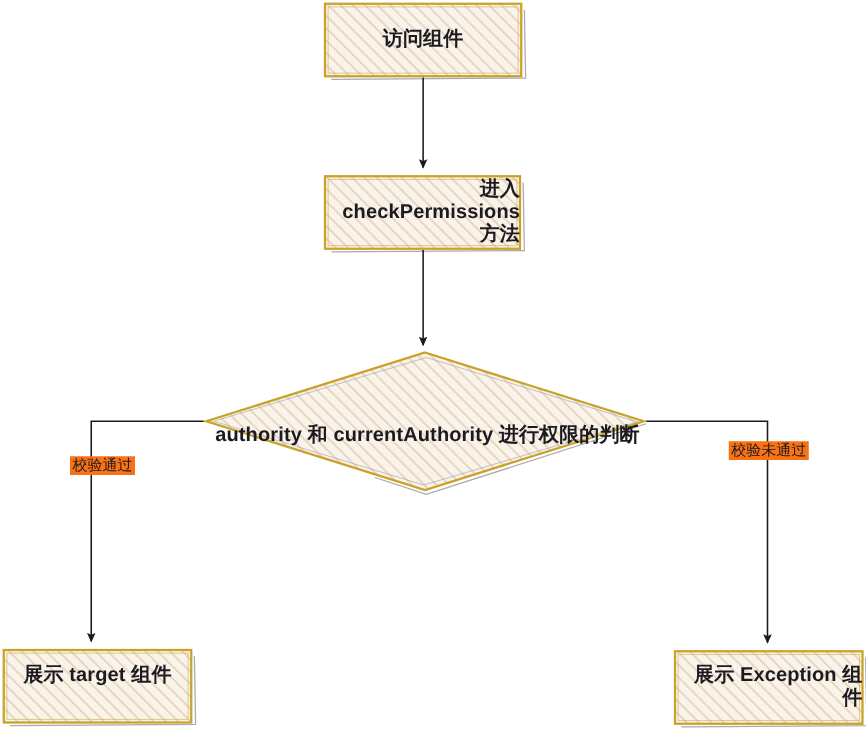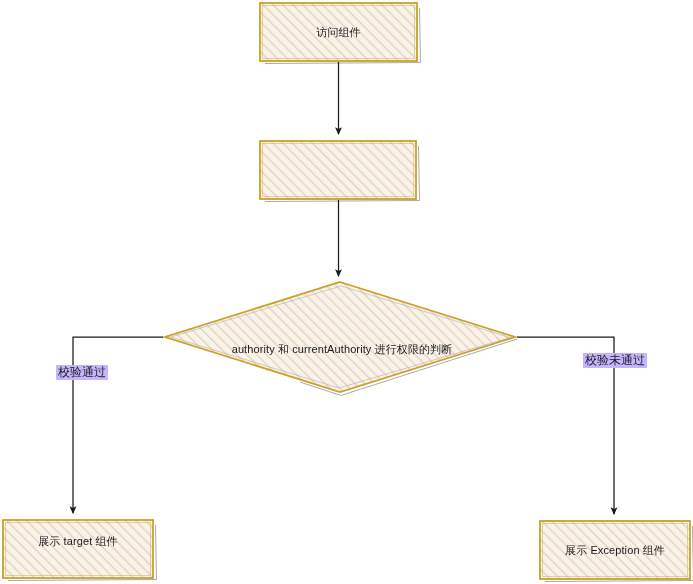--- a/index.html
+++ b/index.html
@@ -24,33 +24,34 @@
     width: 693px;
     height: 584px;
   }
   .node-label {
     position: absolute;
     display: flex;
     align-items: center;
     justify-content: center;
     text-align: right;
     color: #1b1b1f;
-    font-size: 11px;
+    font-size: 16px;
     line-height: 18px;
     white-space: pre-line;
     pointer-events: none;
     letter-spacing: 0.1px;
+    font-weight: bold;
   }
   .edge-label {
     position: absolute;
     color: #1b1b1f;
     font-size: 12px;
     line-height: 15px;
     white-space: nowrap;
-    background: #c4b5fd;
+    background: #f97316;
     padding: 0 2px;
   }
   .lbl-start   { left: 260px; top: 3px;   width: 157px; height: 58px; }
   .lbl-check   { left: 260px; top: 141px; width: 156px; height: 58px; }
   .lbl-decide  { left: 168px; top: 330px; width: 348px; height: 38px; }
   .lbl-target  { left: 3px;   top: 520px; width: 150px; height: 42px; }
   .lbl-except  { left: 540px; top: 521px; width: 150px; height: 58px; border-radius: 10px; }
   .lbl-pass    { left: 56px;  top: 365px; }
   .lbl-fail    { left: 583px; top: 353px; }
 </style>
@@ -106,20 +107,22 @@
     <g fill="none" stroke="#1b1b1f" stroke-width="1.25">
       <path d="M 338.5 62 L 338.5 134" marker-end="url(#arrow)"></path>
       <path d="M 338.5 200 L 338.5 276" marker-end="url(#arrow)"></path>
       <path d="M 163 337 L 73 337 L 73 513" marker-end="url(#arrow)"></path>
       <path d="M 517 337 L 614 337 L 614 514" marker-end="url(#arrow)"></path>
     </g>
   </svg>
 
   <div class="node-label lbl-start">访问组件</div>
 
+  <div class="node-label lbl-check">进入 checkPermissions
+方法</div>
 
   <div class="node-label lbl-decide">authority 和 currentAuthority 进行权限的判断</div>
 
   <div class="node-label lbl-target">展示 target 组件</div>
 
   <div class="node-label lbl-except">展示 Exception 组件</div>
 
   <div class="edge-label lbl-pass">校验通过</div>
 
   <div class="edge-label lbl-fail">校验未通过</div>

